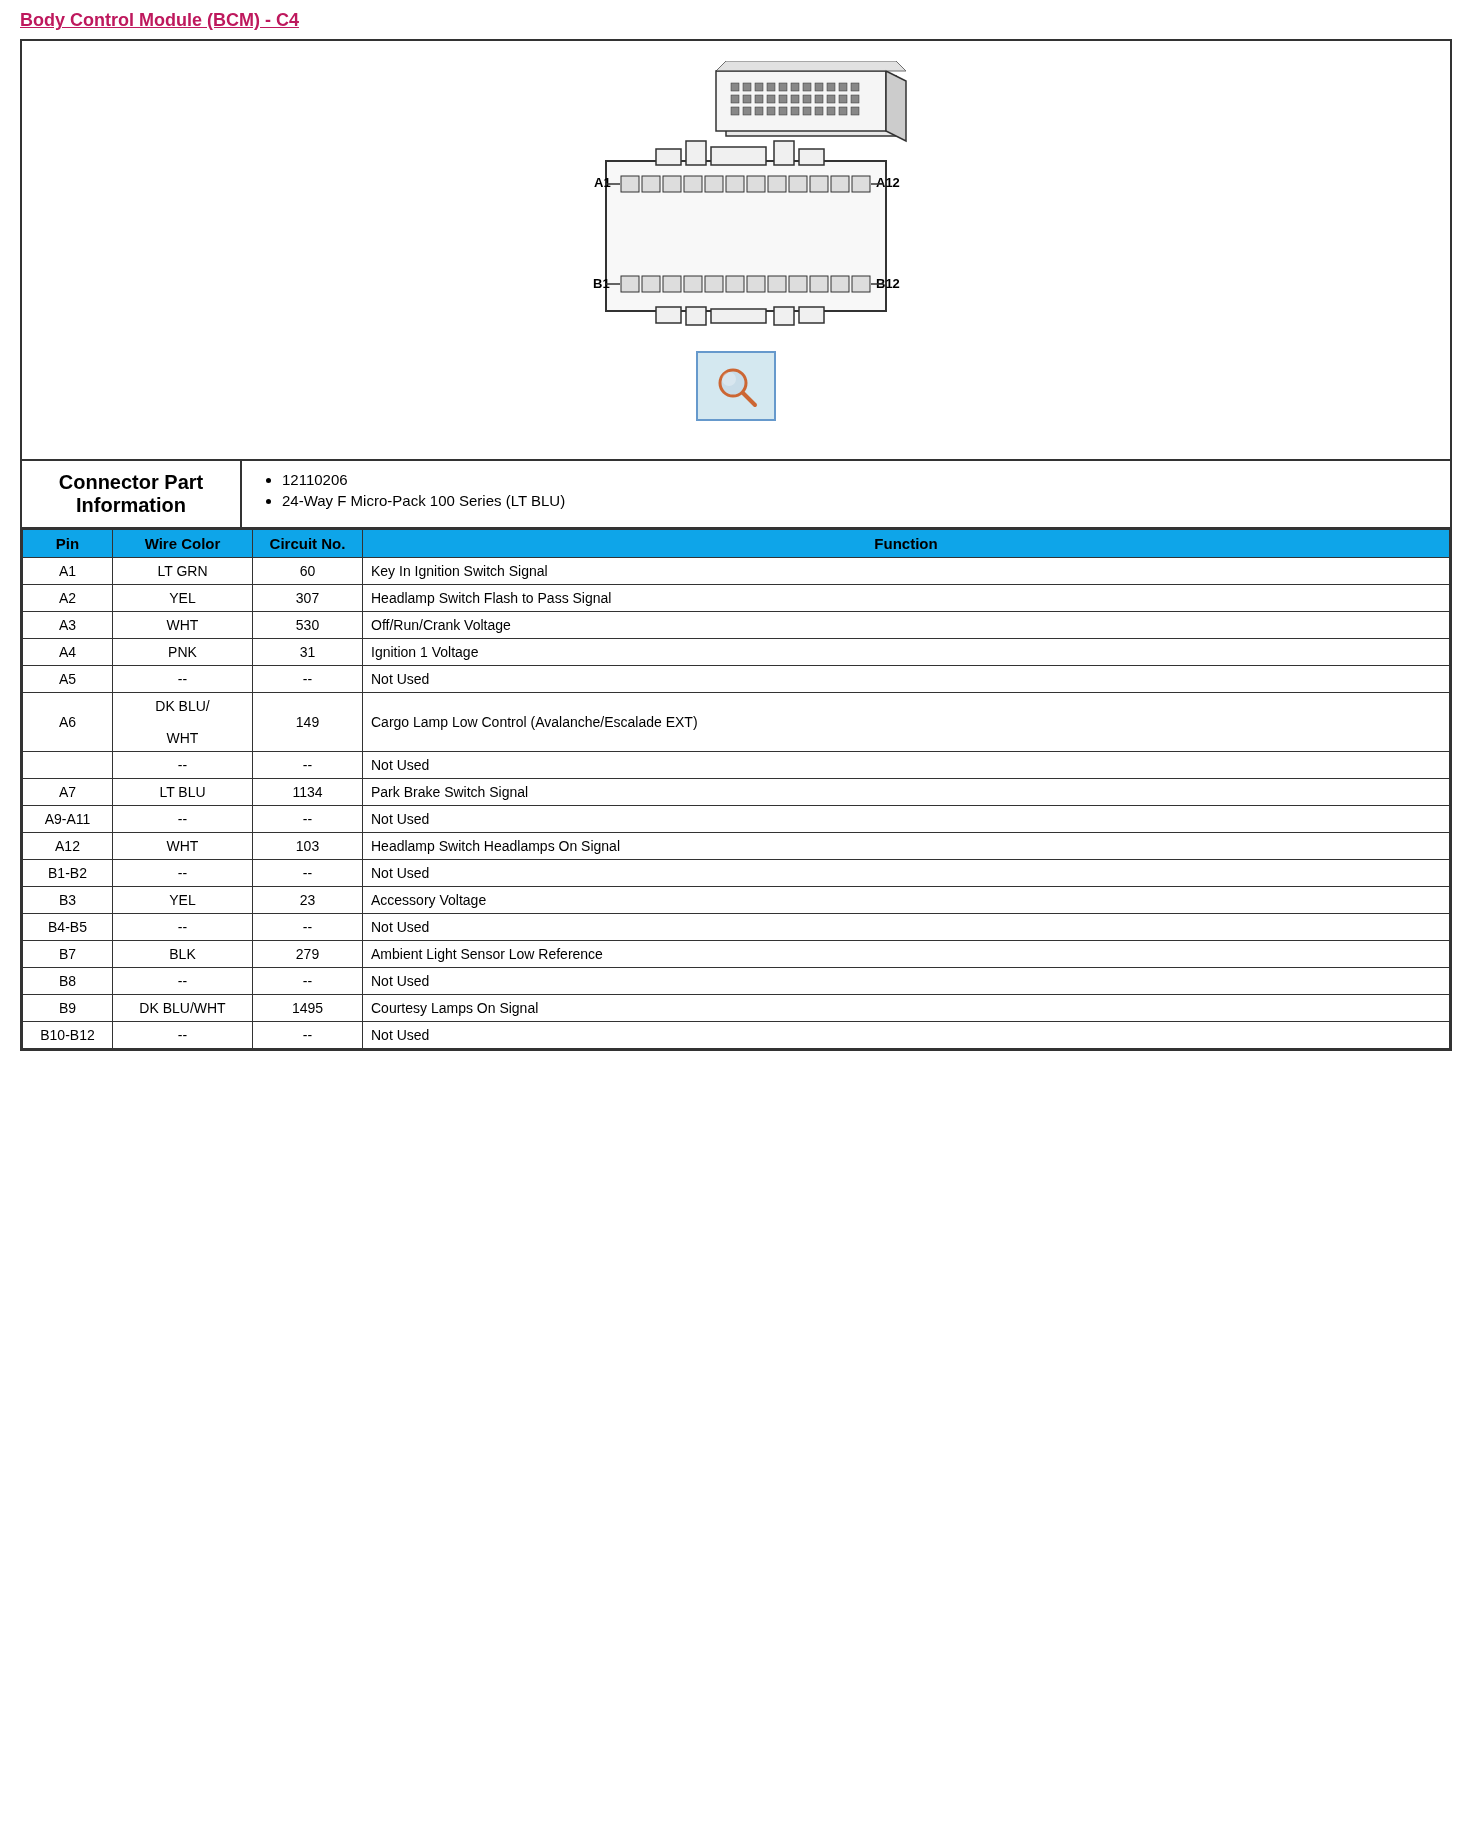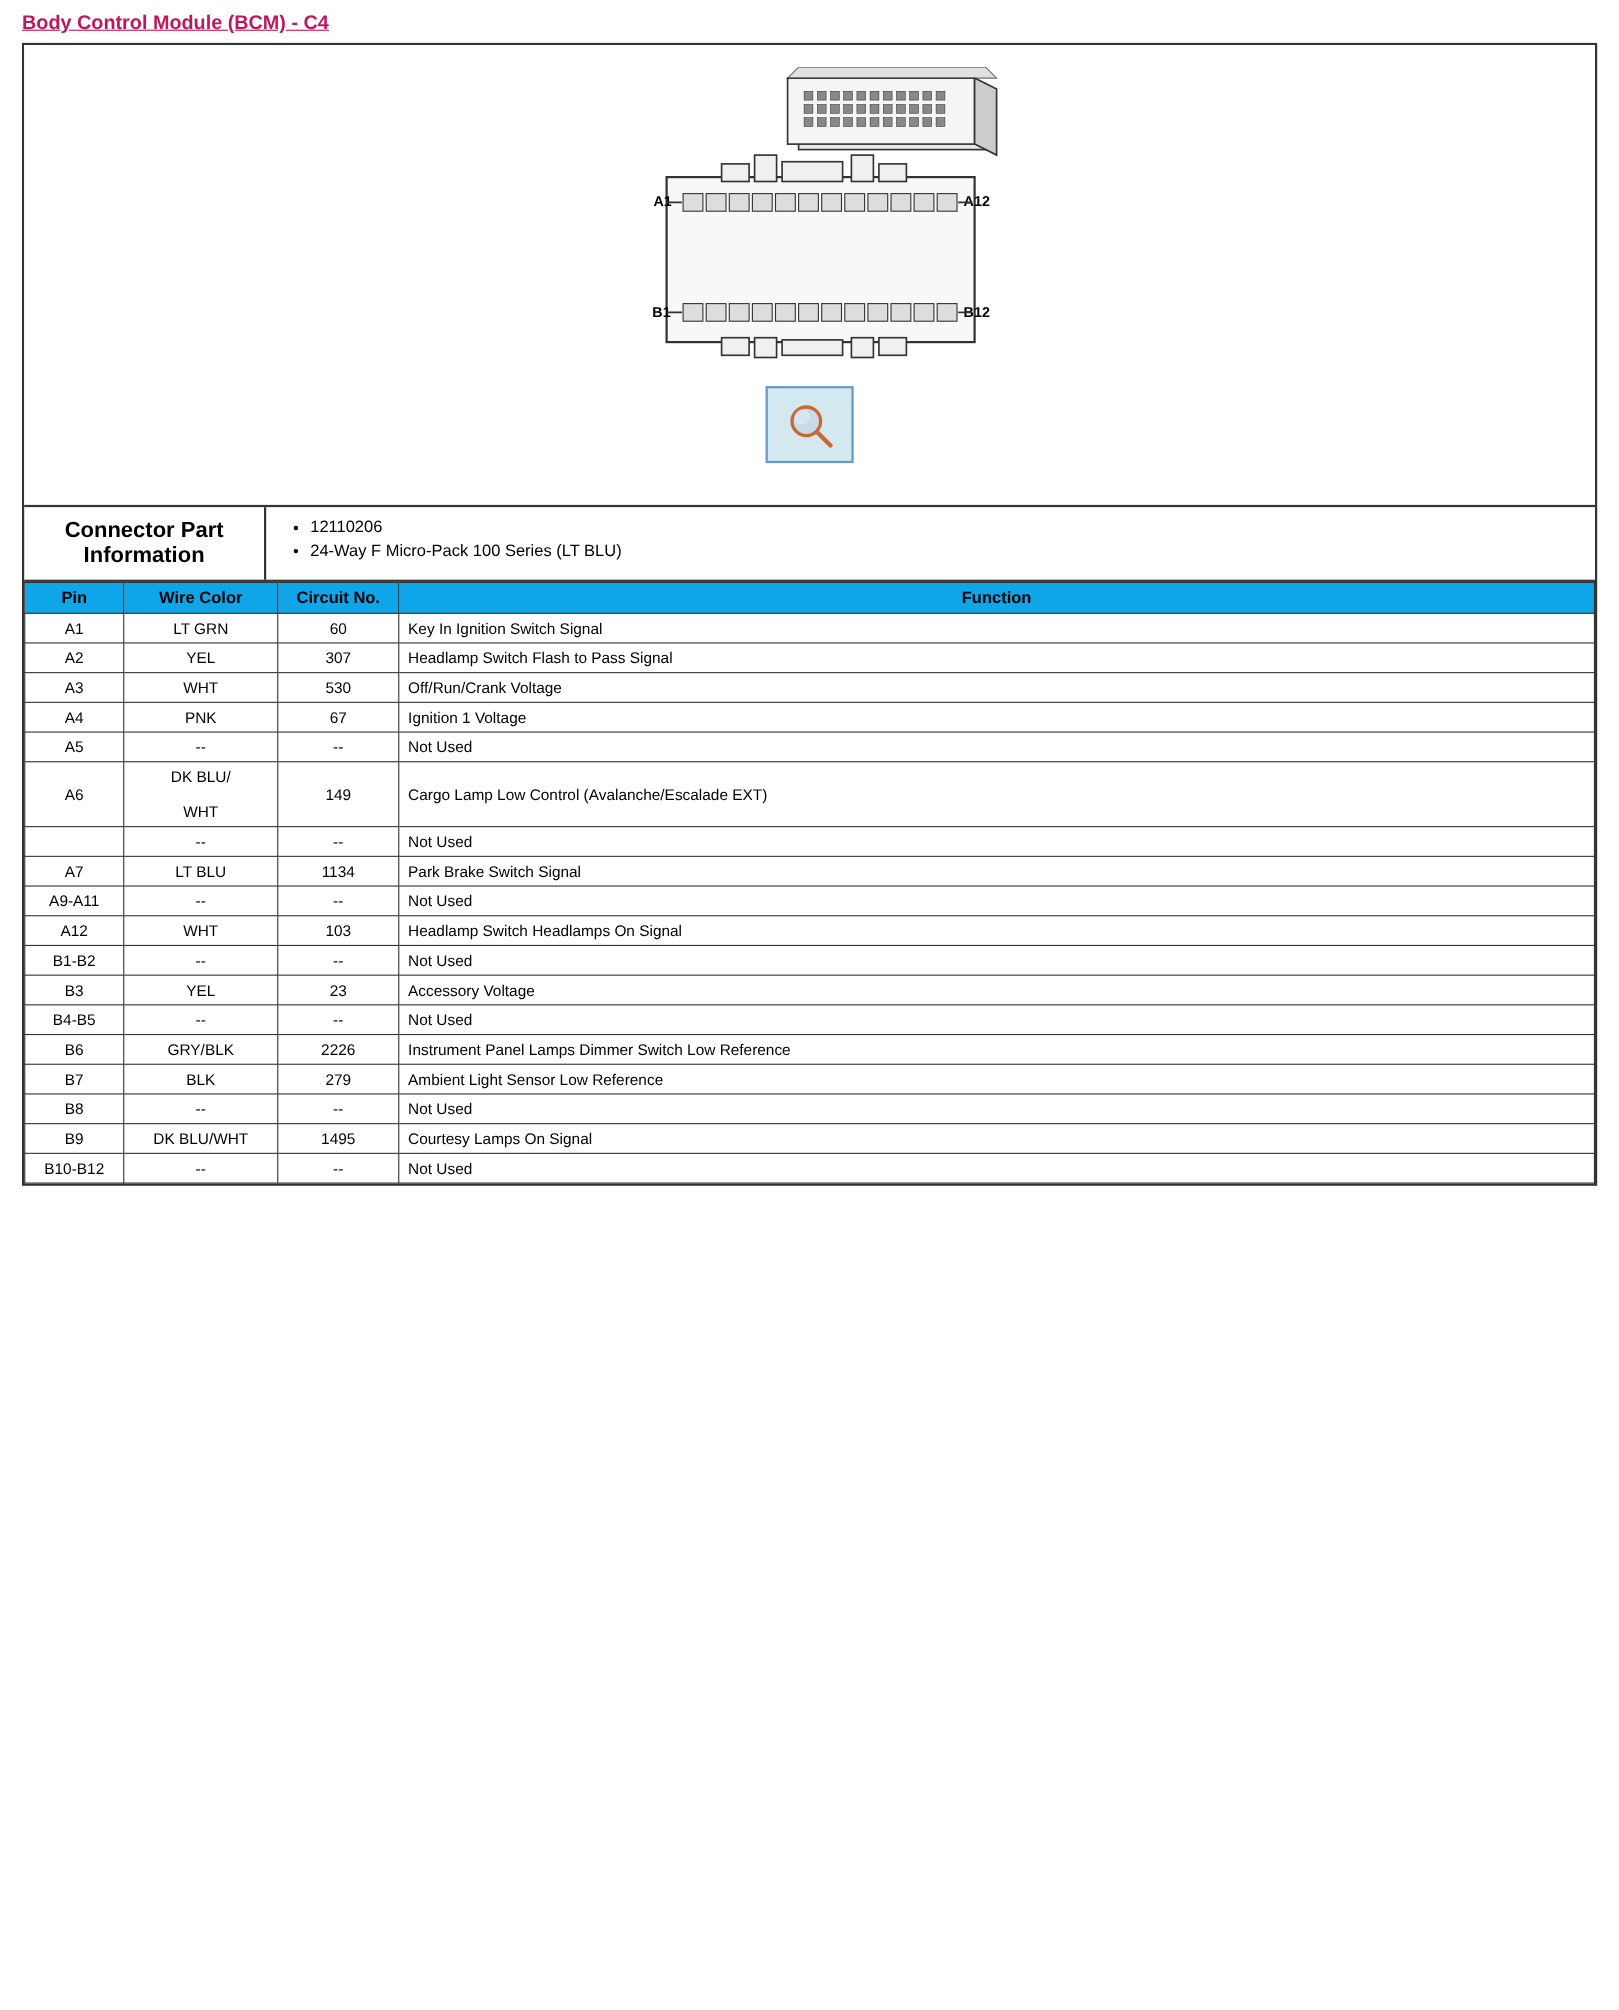--- a/index.html
+++ b/index.html
@@ -273,21 +273,21 @@
           </tr>
           <tr>
             <td>A3</td>
             <td>WHT</td>
             <td>530</td>
             <td>Off/Run/Crank Voltage</td>
           </tr>
           <tr>
             <td>A4</td>
             <td>PNK</td>
-            <td>67</td>
+            <td>31</td>
             <td>Ignition 1 Voltage</td>
           </tr>
           <tr>
             <td>A5</td>
             <td>--</td>
             <td>--</td>
             <td>Not Used</td>
           </tr>
           <tr>
             <td>A6</td>
@@ -331,26 +331,20 @@
             <td>23</td>
             <td>Accessory Voltage</td>
           </tr>
           <tr>
             <td>B4-B5</td>
             <td>--</td>
             <td>--</td>
             <td>Not Used</td>
           </tr>
           <tr>
-            <td>B6</td>
-            <td>GRY/BLK</td>
-            <td>2226</td>
-            <td>Instrument Panel Lamps Dimmer Switch Low Reference</td>
-          </tr>
-          <tr>
             <td>B7</td>
             <td>BLK</td>
             <td>279</td>
             <td>Ambient Light Sensor Low Reference</td>
           </tr>
           <tr>
             <td>B8</td>
             <td>--</td>
             <td>--</td>
             <td>Not Used</td>

